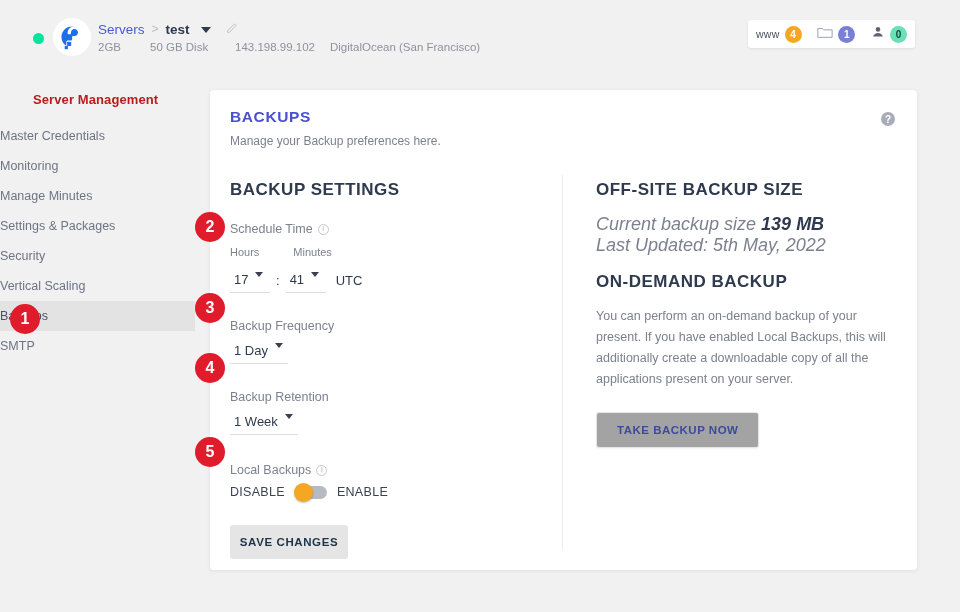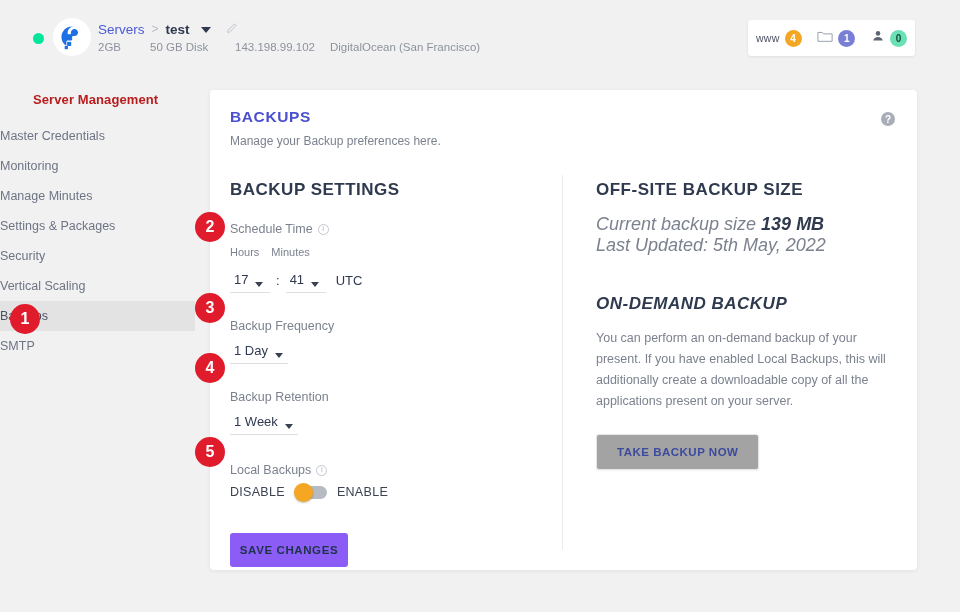--- a/index.html
+++ b/index.html
@@ -47,21 +47,21 @@
     font-size: 11.5px; color: #8d929c;
   }
   .metarow span { display: inline-block; }
   .m-ram   { width: 52px; }
   .m-disk  { width: 85px; }
   .m-ip    { width: 95px; }
 
   
   .badges {
     position: absolute; left: 748px; top: 20px;
-    width: 167px; height: 36px;
+    width: 167px; height: 28px;
     background: #ffffff; border-radius: 3px;
     box-shadow: 0 1px 3px rgba(0,0,0,.08);
     display: flex; align-items: center; justify-content: space-around;
   }
   .badge-grp { display: flex; align-items: center; gap: 5px; }
   .badge-lbl { font-size: 10.5px; color: #4a5160; letter-spacing: .3px; }
   .pill {
     width: 17px; height: 17px; border-radius: 50%;
     color: #fff; font-size: 10px; font-weight: bold;
     display: flex; align-items: center; justify-content: center;
@@ -122,60 +122,60 @@
     display: flex; align-items: center; gap: 5px;
   }
   .info-i {
     display: inline-flex; align-items: center; justify-content: center;
     width: 11px; height: 11px; border-radius: 50%;
     border: 1px solid #c3c7cf; color: #b0b4bd;
     font-size: 8px; font-style: normal; line-height: 1;
   }
   .subcap { font-size: 11px; color: #7b818e; }
   .select {
-    display: inline-flex; align-items: flex-end; gap: 7px;
+    display: inline-flex; align-items: flex-start; gap: 7px;
     border-bottom: 1px solid #dcdee2;
     padding: 2px 4px 5px 4px;
     font-size: 13px; color: #2f3a4f;
     cursor: pointer;
   }
   .caret-sm {
     width: 0; height: 0;
     border-left: 4px solid transparent;
     border-right: 4px solid transparent;
     border-top: 5px solid #39404f;
   }
   .time-row { display: flex; align-items: flex-end; gap: 6px; margin-top: 4px; }
   .time-colon { font-size: 13px; color: #2f3a4f; padding-bottom: 5px; }
   .utc { font-size: 13px; color: #2f3a4f; padding-bottom: 5px; margin-left: 4px; }
-  .cap-row { display: flex; gap: 12px; margin-bottom: 12px; }
+  .cap-row { display: flex; gap: 34px; margin-bottom: 12px; }
 
   .toggle-row { display: flex; align-items: center; gap: 10px; margin-top: 8px; }
   .tg-word { font-size: 12.5px; color: #3b4252; letter-spacing: .3px; }
   .switch {
     position: relative; width: 32px; height: 13px;
     background: #b6bac2; border-radius: 7px; cursor: pointer;
   }
   .switch .knob {
     position: absolute; left: -1px; top: -3px;
     width: 19px; height: 19px; border-radius: 50%;
     background: #f5a623; box-shadow: 0 1px 2px rgba(0,0,0,.25);
   }
   .btn-save {
-    margin-top: 34px;
+    margin-top: 26px;
     width: 118px; height: 34px;
-    background: #8b5cf6; border: none; border-radius: 3px;
+    background: #e5e5e5; border: none; border-radius: 3px;
     color: #1d3348; font-size: 11.5px; font-weight: bold;
     letter-spacing: .6px; cursor: pointer;
   }
 
   
   .rcol { position: absolute; left: 386px; top: 90px; width: 300px; }
   .rcol .sec-head { margin-bottom: 14px; }
-  .rcol .sec-head.second { margin-top: 38px; font-style: italic; }
+  .rcol .sec-head.second { margin-top: 16px; }
   .r-line { font-size: 18px; color: #7b818e; line-height: 21px; font-style: italic; }
   .r-line b { color: #2f3a4f; }
   .r-para { font-size: 12.5px; color: #7b818e; line-height: 21px; margin-top: 2px; }
   .btn-take {
     margin-top: 22px;
     padding: 11px 20px;
     background: #a3a3a3; border: 1px solid #e4e6ea; border-radius: 3px;
     color: #3c4a9e; font-size: 11.5px; font-weight: bold;
     letter-spacing: .5px; cursor: pointer;
     box-shadow: 0 1px 2px rgba(0,0,0,.05);

